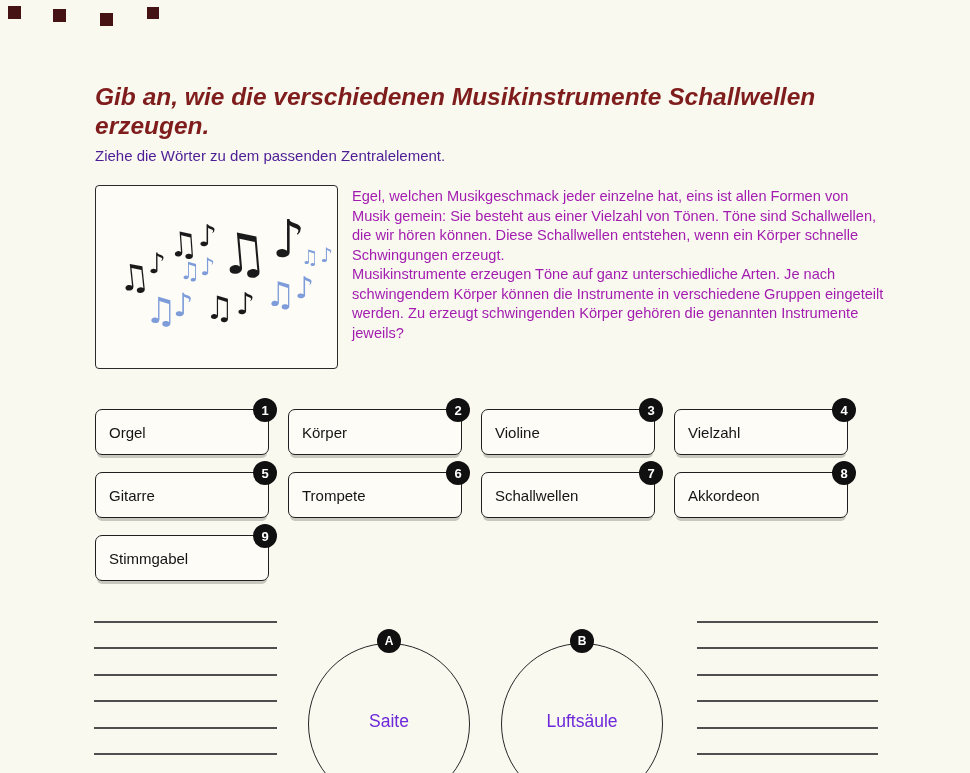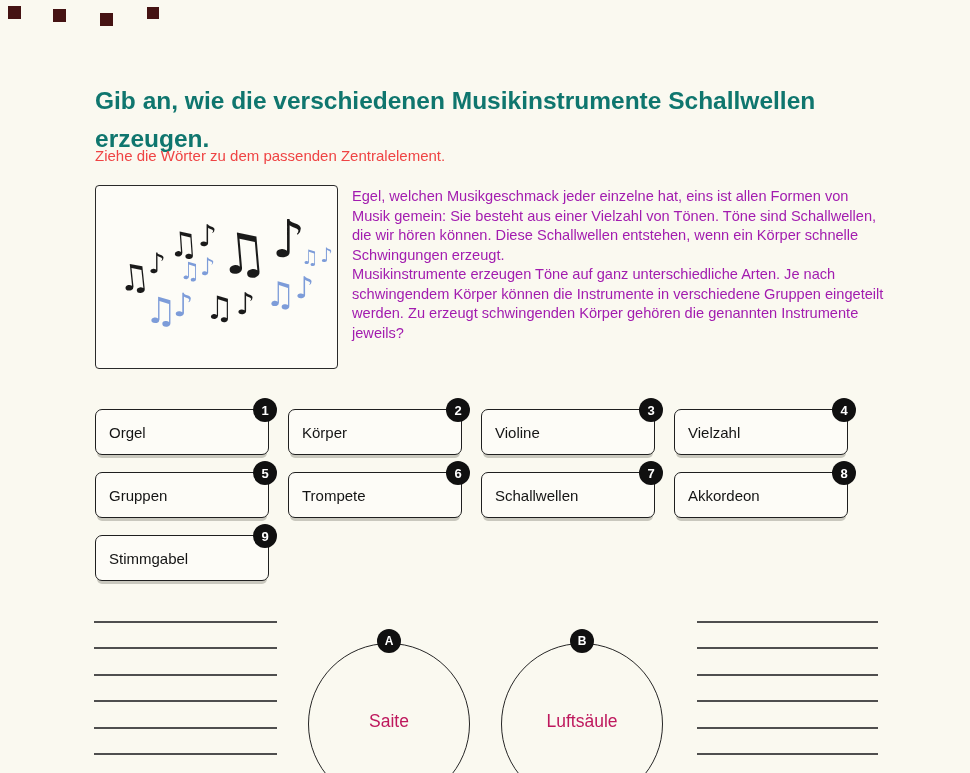--- a/index.html
+++ b/index.html
@@ -12,25 +12,25 @@
     position:relative;
   }
   .page{position:relative;width:970px;height:773px;overflow:hidden;}
 
   
   .decor-square{position:absolute;background:#451313;}
 
   
   .title{
     position:absolute;left:95px;top:82px;width:748px;
-    font-size:24.5px;font-weight:700;line-height:38px;color:#0f766e;
+    font-size:24.5px;font-weight:700;line-height:29px;color:#7f1d1d;font-style:italic;
   }
   .subtitle{
     position:absolute;left:95px;top:147px;width:700px;
-    font-size:15px;color:#ef4444;
+    font-size:15px;color:#4c1d95;
   }
 
   
   .image-box{
     position:absolute;left:95px;top:185px;width:243px;height:184px;
     background:#FDFCF7;border:1.5px solid #2a2a2a;border-radius:4px;
     box-sizing:border-box;
   }
   .note{
     position:absolute;
@@ -68,21 +68,21 @@
     position:absolute;height:0;border-bottom:2px solid #4F4F4F;
   }
   .target-circle{
     position:absolute;top:643px;width:162px;height:162px;
     border:1.6px solid #262626;border-radius:50%;
     background:transparent;
     box-sizing:border-box;
     display:flex;align-items:center;justify-content:center;
   }
   .target-label{
-    font-size:17.5px;color:#be185d;
+    font-size:17.5px;color:#6d28d9;
     margin-top:-5px;
   }
   .letter-badge{
     position:absolute;top:629px;
     width:24px;height:24px;border-radius:50%;
     background:#101010;color:#fff;
     font-size:12px;font-weight:700;
     display:flex;align-items:center;justify-content:center;
     z-index:2;
   }
@@ -134,21 +134,21 @@
   </div>
   <div class="word-box" style="left:481px;top:409px;">
     <span>Violine</span>
     <span class="num-badge">3</span>
   </div>
   <div class="word-box" style="left:674px;top:409px;">
     <span>Vielzahl</span>
     <span class="num-badge">4</span>
   </div>
   <div class="word-box" style="left:95px;top:472px;">
-    <span>Gruppen</span>
+    <span>Gitarre</span>
     <span class="num-badge">5</span>
   </div>
   <div class="word-box" style="left:288px;top:472px;">
     <span>Trompete</span>
     <span class="num-badge">6</span>
   </div>
   <div class="word-box" style="left:481px;top:472px;">
     <span>Schallwellen</span>
     <span class="num-badge">7</span>
   </div>

